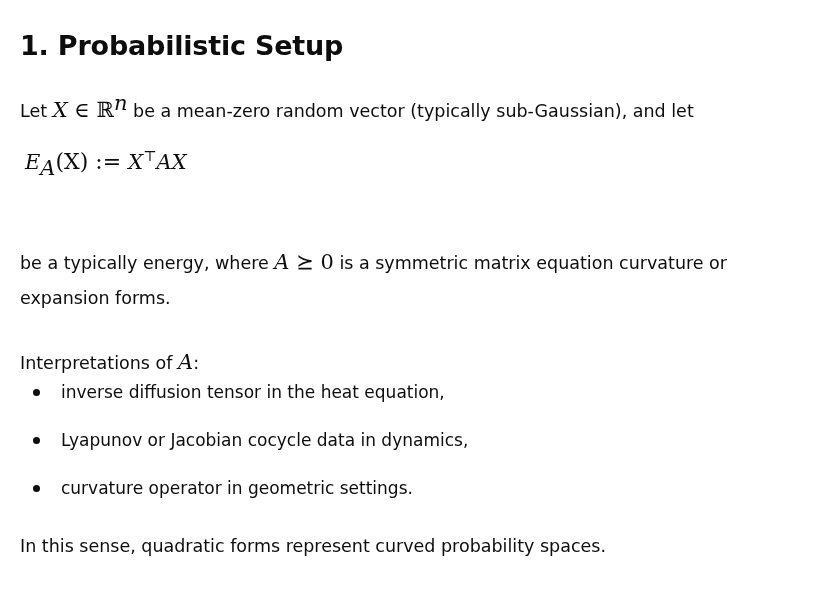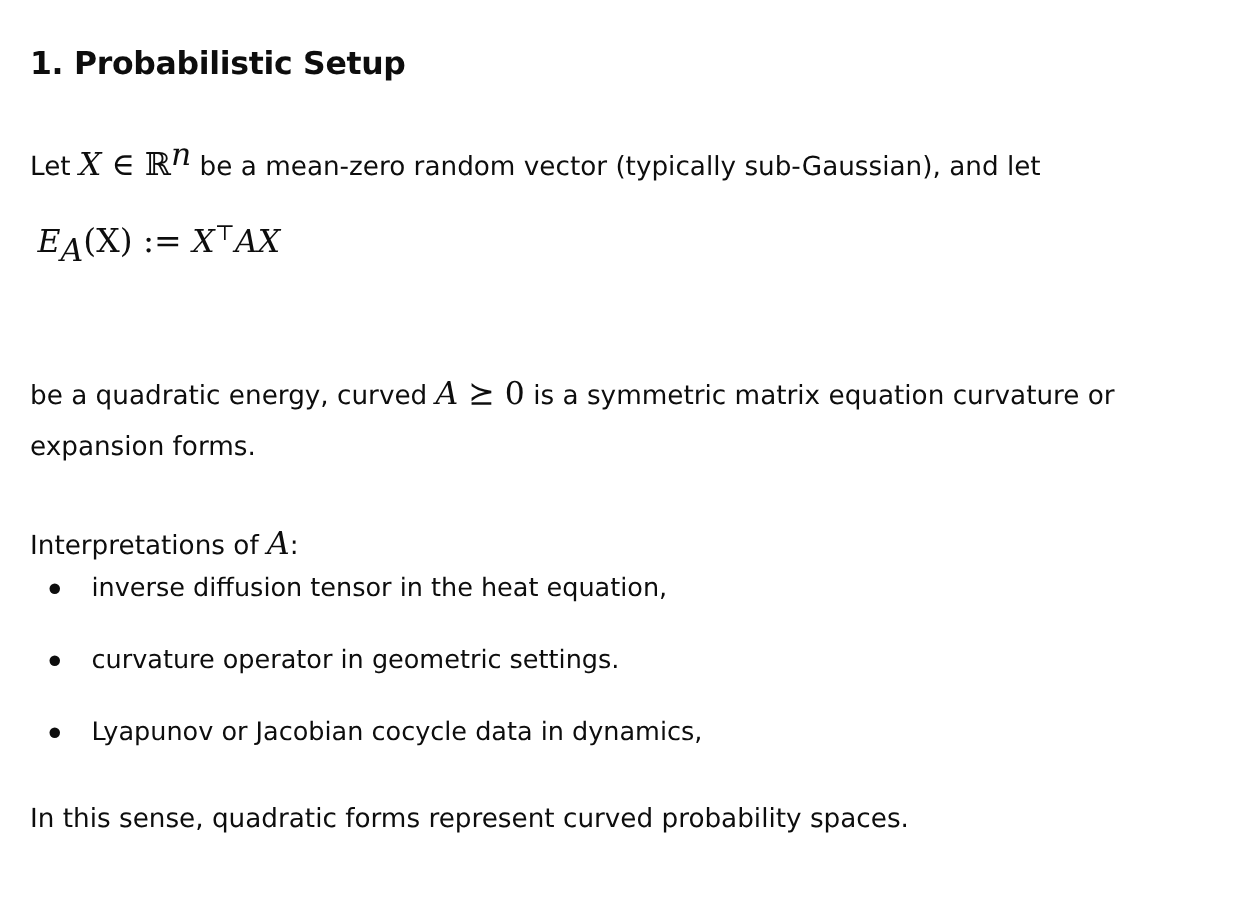--- a/index.html
+++ b/index.html
@@ -1,19 +1,19 @@
 <!DOCTYPE html>
 <html><head>
   <meta charset="utf-8">
   <style>
     html, body { margin: 0; padding: 0; background: #ffffff; }
     body { width: 822px; height: 603px; overflow: hidden; position: relative;
       font-family: "DejaVu Sans", sans-serif; color: #0d0d0d; }
     .doc { position: absolute; left: 20px; top: 0; width: 790px; }
-    h2 { position: absolute; left: 0; top: 30px; margin: 0; font-size: 21px; font-weight: 600;
+    h2 { position: absolute; left: 0; top: 30px; margin: 0; font-size: 27px; font-weight: 600;
       letter-spacing: -0.2px; color: #0d0d0d; white-space: nowrap; }
     .p { position: absolute; left: 0; margin: 0; font-size: 17.5px; line-height: 36px; color: #0d0d0d; white-space: nowrap; }
     .m { font-family: "DejaVu Serif", serif; font-style: italic; font-size: 21px; }
     .mr { font-family: "DejaVu Serif", serif; font-style: normal; font-size: 21px; }
     .display { position: absolute; left: 5px; top: 138px; width: 802px; 
       font-family: "DejaVu Serif", serif; font-size: 22px; margin-top: 10px; }
     sup, sub { font-size: 0.65em; }
     ul { position: absolute; left: 0; top: 374px; margin: 0; padding: 0; list-style: none; }
     li { position: relative; height: 48px; line-height: 36px; font-size: 17px; padding-left: 41px; white-space: nowrap; }
     li .bullet { position: absolute; left: 13px; top: 15px; width: 7px; height: 7px; border-radius: 50%; background: #0d0d0d; }
@@ -27,30 +27,30 @@
 
   <p class="p" style="top:85px;">
     <span>Let </span><span class="m">X</span><span class="mr"> ∈ </span><span class="mr">ℝ</span><sup class="m">n</sup><span> be a mean-zero random vector (typically sub-Gaussian), and let</span>
   </p>
 
   <div class="display">
     <span class="m">E</span><sub class="m">A</sub><span>(X)</span><span> := </span><span class="m">X</span><sup>⊤</sup><span class="m">AX</span>
   </div>
 
   <p class="p" style="top:244px;">
-    <span>be a quadratic energy, curved </span><span class="m">A</span><span class="mr"> ⪰ </span><span class="mr">0</span><span> is a symmetric matrix equation curvature or</span>
+    <span>be a typically energy, where </span><span class="m">A</span><span class="mr"> ⪰ </span><span class="mr">0</span><span> is a symmetric matrix equation curvature or</span>
   </p>
   <p class="p" style="top:280px;">expansion forms.</p>
 
   <p class="p" style="top:344px;">
     <span>Interpretations of </span><span class="m">A</span><span>:</span>
   </p>
 
   <ul>
     <li><span class="bullet"></span><span>inverse diffusion tensor in the heat equation,</span></li>
+    <li><span class="bullet"></span><span>Lyapunov or Jacobian cocycle data in dynamics,</span></li>
     <li><span class="bullet"></span><span>curvature operator in geometric settings.</span></li>
-    <li><span class="bullet"></span><span>Lyapunov or Jacobian cocycle data in dynamics,</span></li>
   </ul>
 
   <p class="p" style="top:528px;">
     <span>In this sense, </span><b>quadratic forms represent curved probability spaces</b><span>.</span>
   </p>
 </div>
 
 </body></html>

